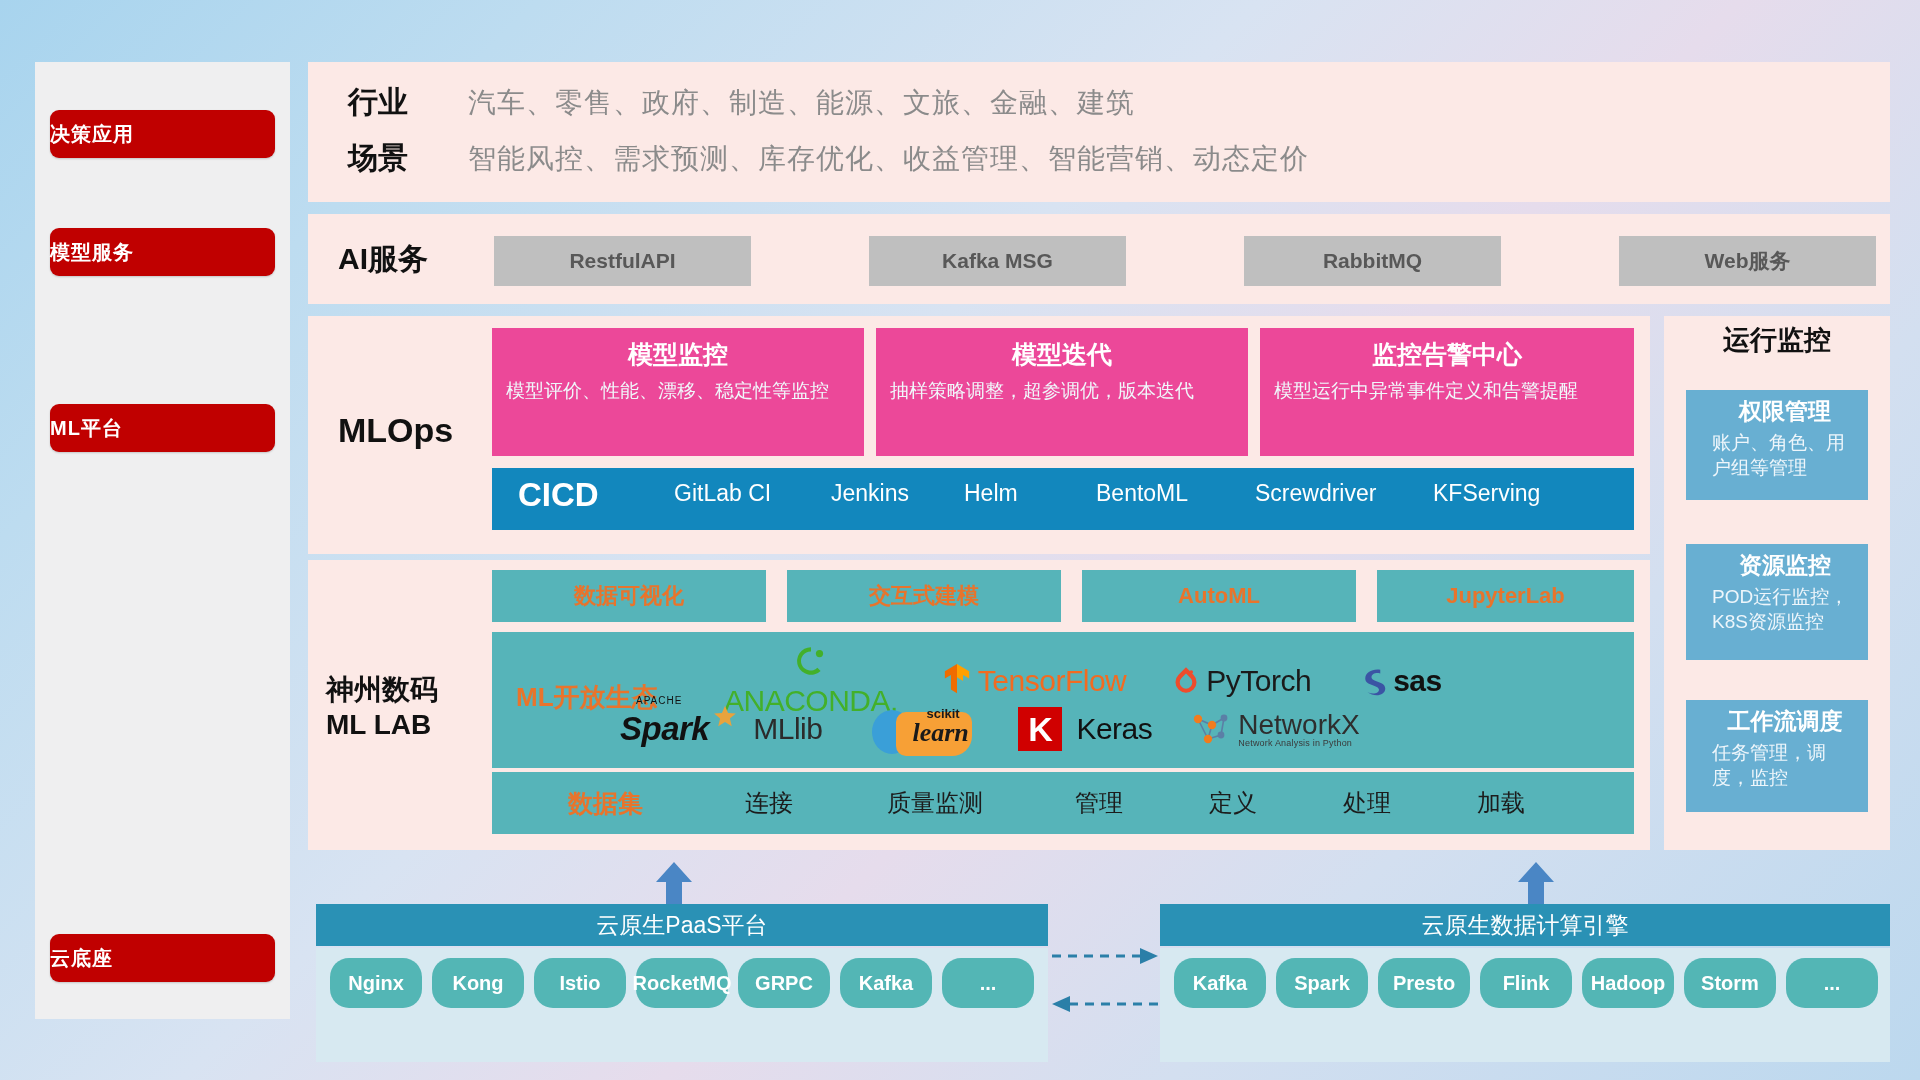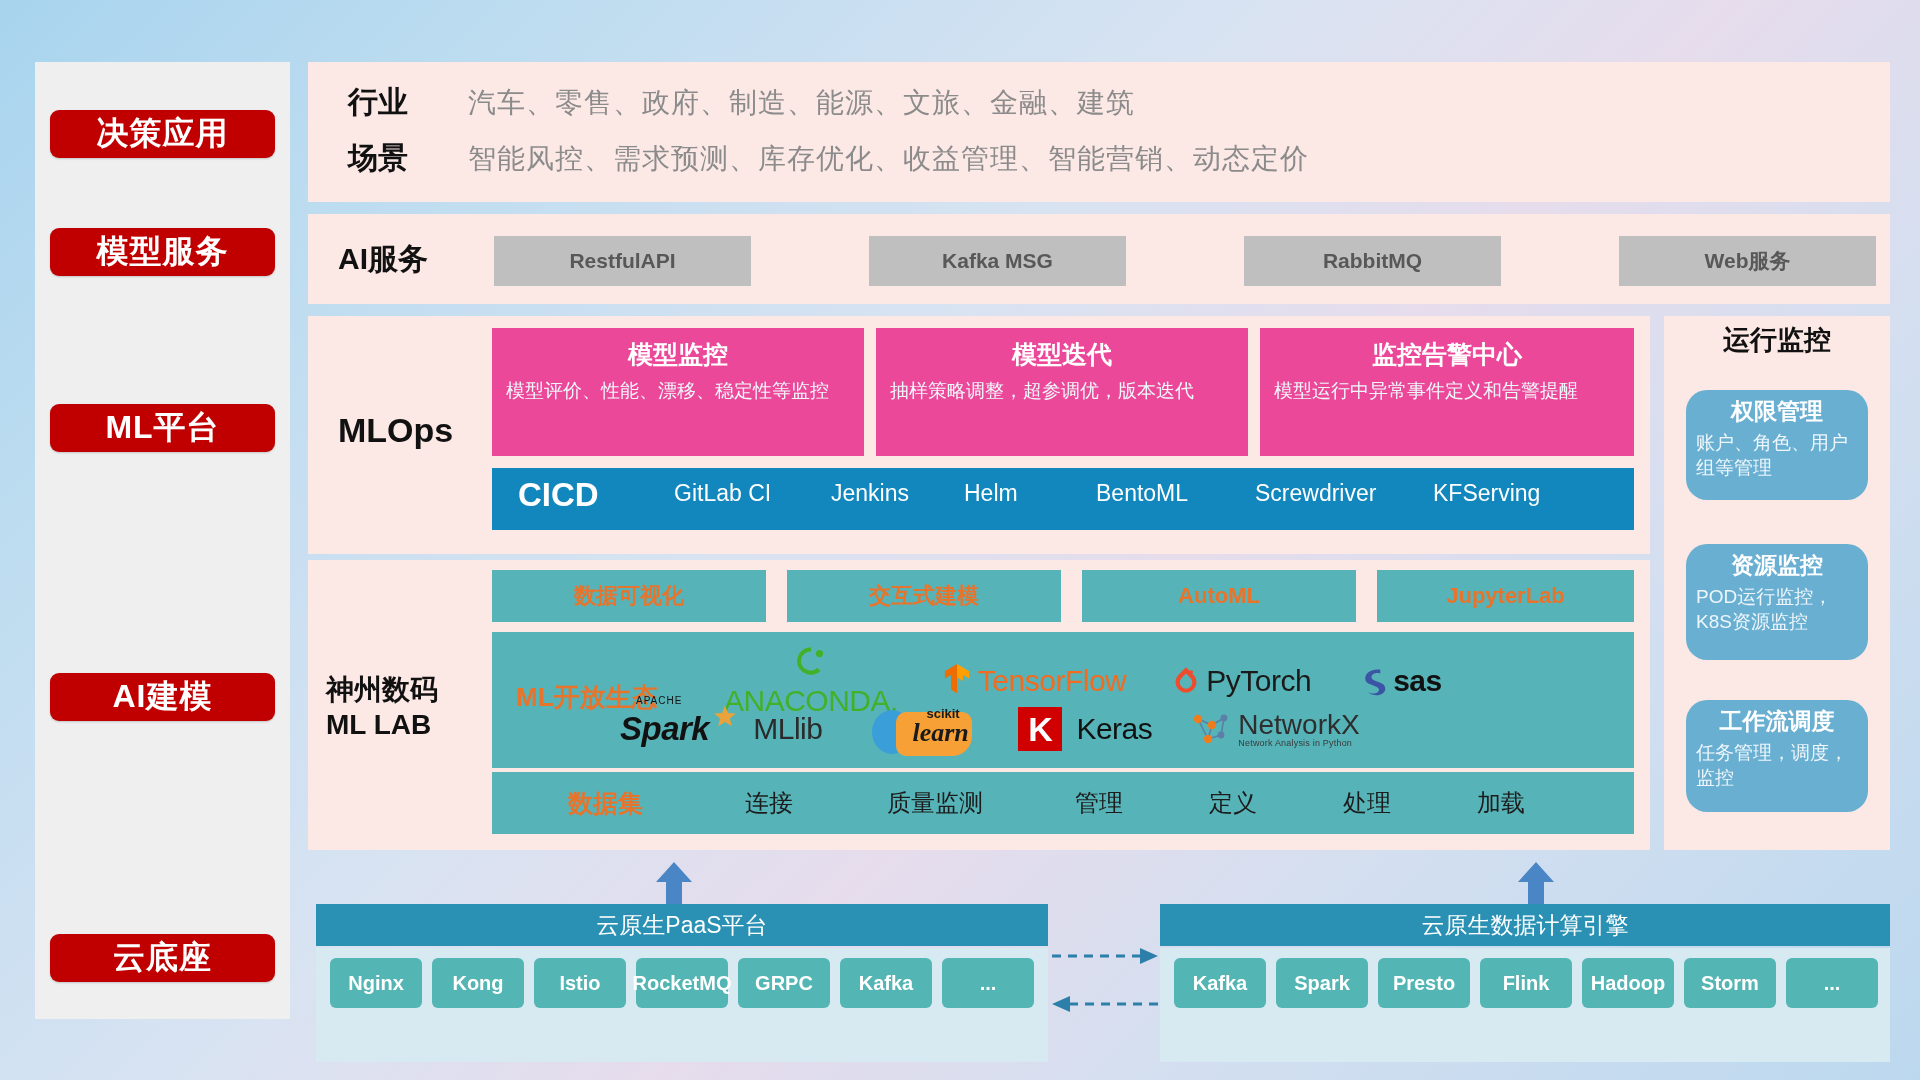--- a/index.html
+++ b/index.html
@@ -11,22 +11,22 @@
   .stage{position:relative;width:1920px;height:1080px;}
 
   
   .rail{
     position:absolute;left:35px;top:62px;width:255px;height:957px;
     background:#efeff0;
   }
   .rail-pill{
     position:absolute;left:50px;width:225px;height:48px;
     background:#c00000;border-radius:9px;
-    color:#fff;font-weight:bold;font-size:32px;
-    display:flex;align-items:center;justify-content:center;
+    color:#fff;font-weight:bold;font-size:20px;
+    display:flex;align-items:center;
     letter-spacing:1px;
     box-shadow:0 1px 2px rgba(0,0,0,.18);
   }
 
   
   .band{position:absolute;background:#fce9e6;}
 
   .rowlabel{
     position:absolute;color:#111;font-weight:bold;
     display:flex;align-items:center;
@@ -98,33 +98,33 @@
   .lg-txt{font-size:30px;font-weight:400;letter-spacing:-.5px;}
 
   
   #band-mon{left:1664px;top:316px;width:226px;height:534px;}
   #mon-title{
     position:absolute;left:1664px;top:322px;width:226px;text-align:center;
     font-size:27px;font-weight:bold;color:#111;
   }
   .moncard{
     position:absolute;left:1686px;width:182px;background:#68afd2;
-    color:#fff;box-sizing:border-box;padding:6px 10px 8px 10px;border-radius:21px;
+    color:#fff;box-sizing:border-box;padding:6px 10px 8px 26px;
   }
   .moncard h5{margin:0 0 4px 0;font-size:23px;font-weight:bold;text-align:center;}
   .moncard p{margin:0;font-size:19px;line-height:1.3;color:#eef6fb;}
 
   
   .cloudpanel{position:absolute;background:#d7e9f1;}
   .cloudhead{
     position:absolute;height:42px;background:#2a91b5;color:#fff;
     font-size:23px;display:flex;align-items:center;justify-content:center;
   }
   .chip{
-    position:absolute;height:50px;background:#53b6b5;border-radius:6px;
+    position:absolute;height:50px;background:#53b6b5;border-radius:19px;
     color:#fff;font-weight:bold;font-size:20px;
     display:flex;align-items:center;justify-content:center;text-align:center;
     line-height:1.05;padding:0 4px;box-sizing:border-box;
   }
   .uparrow{position:absolute;width:44px;height:44px;}
   .dashwrap{position:absolute;}
 </style>
 </head>
 <body>
 
@@ -132,23 +132,20 @@
 
   <div class="rail"></div>
   <div class="rail-pill" style="top:110px">
       <span>决策应用</span>
     </div>
   <div class="rail-pill" style="top:228px">
       <span>模型服务</span>
     </div>
   <div class="rail-pill" style="top:404px">
       <span>ML平台</span>
-    </div>
-  <div class="rail-pill" style="top:673px">
-      <span>AI建模</span>
     </div>
   <div class="rail-pill" style="top:934px">
       <span>云底座</span>
     </div>
 
   <div class="band" id="band-apps"></div>
   <div class="app-line" style="left:348px;top:82px;">
     <span class="app-key">行业</span>
     <span class="app-val">汽车、零售、政府、制造、能源、文旅、金融、建筑</span>
   </div>

